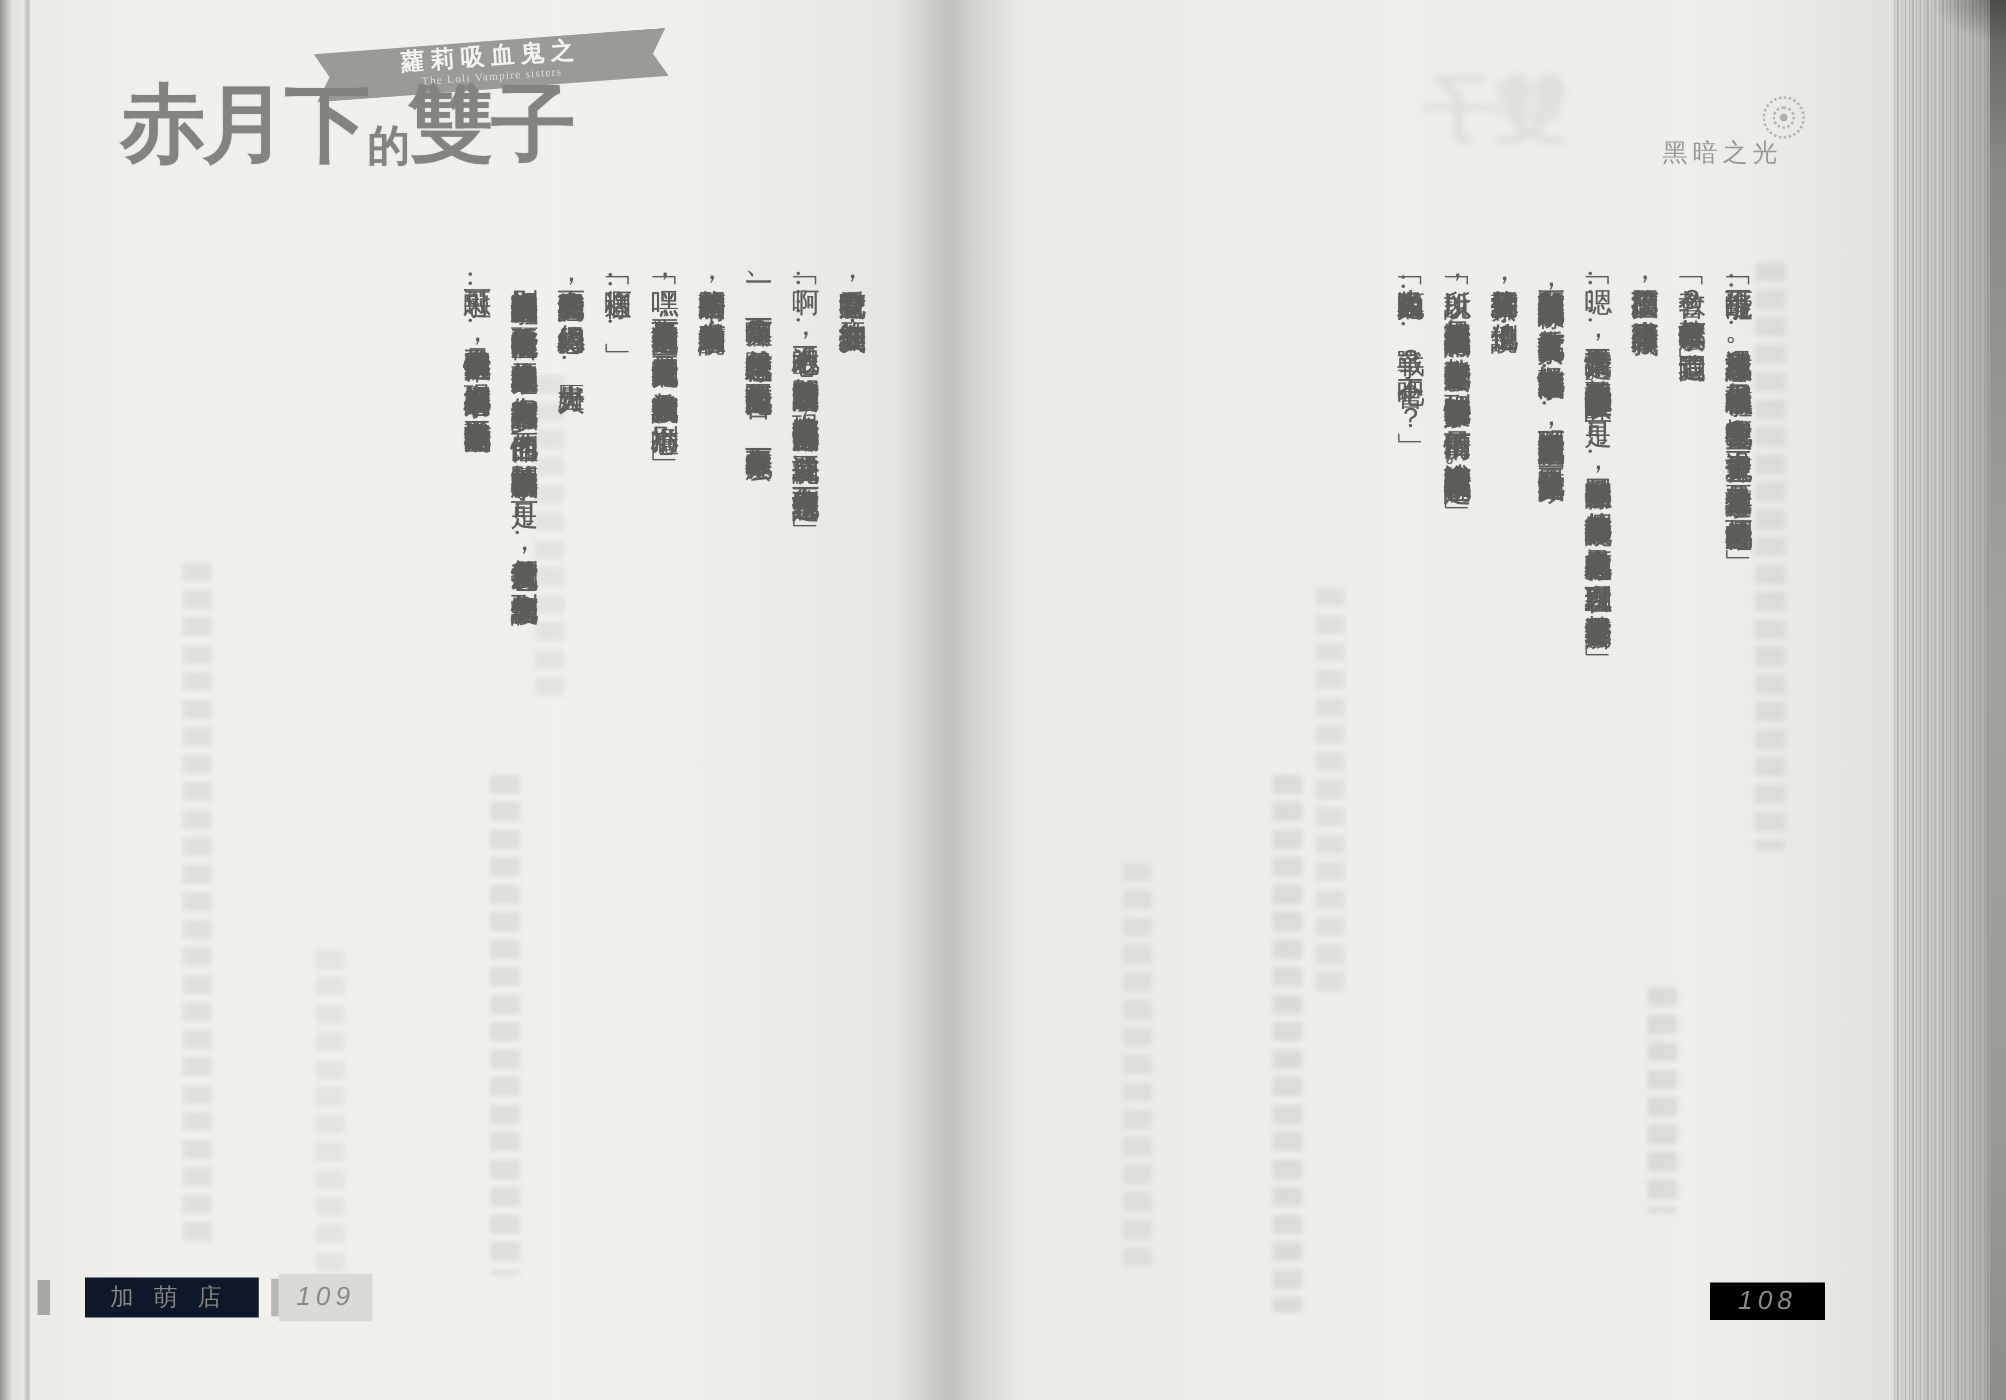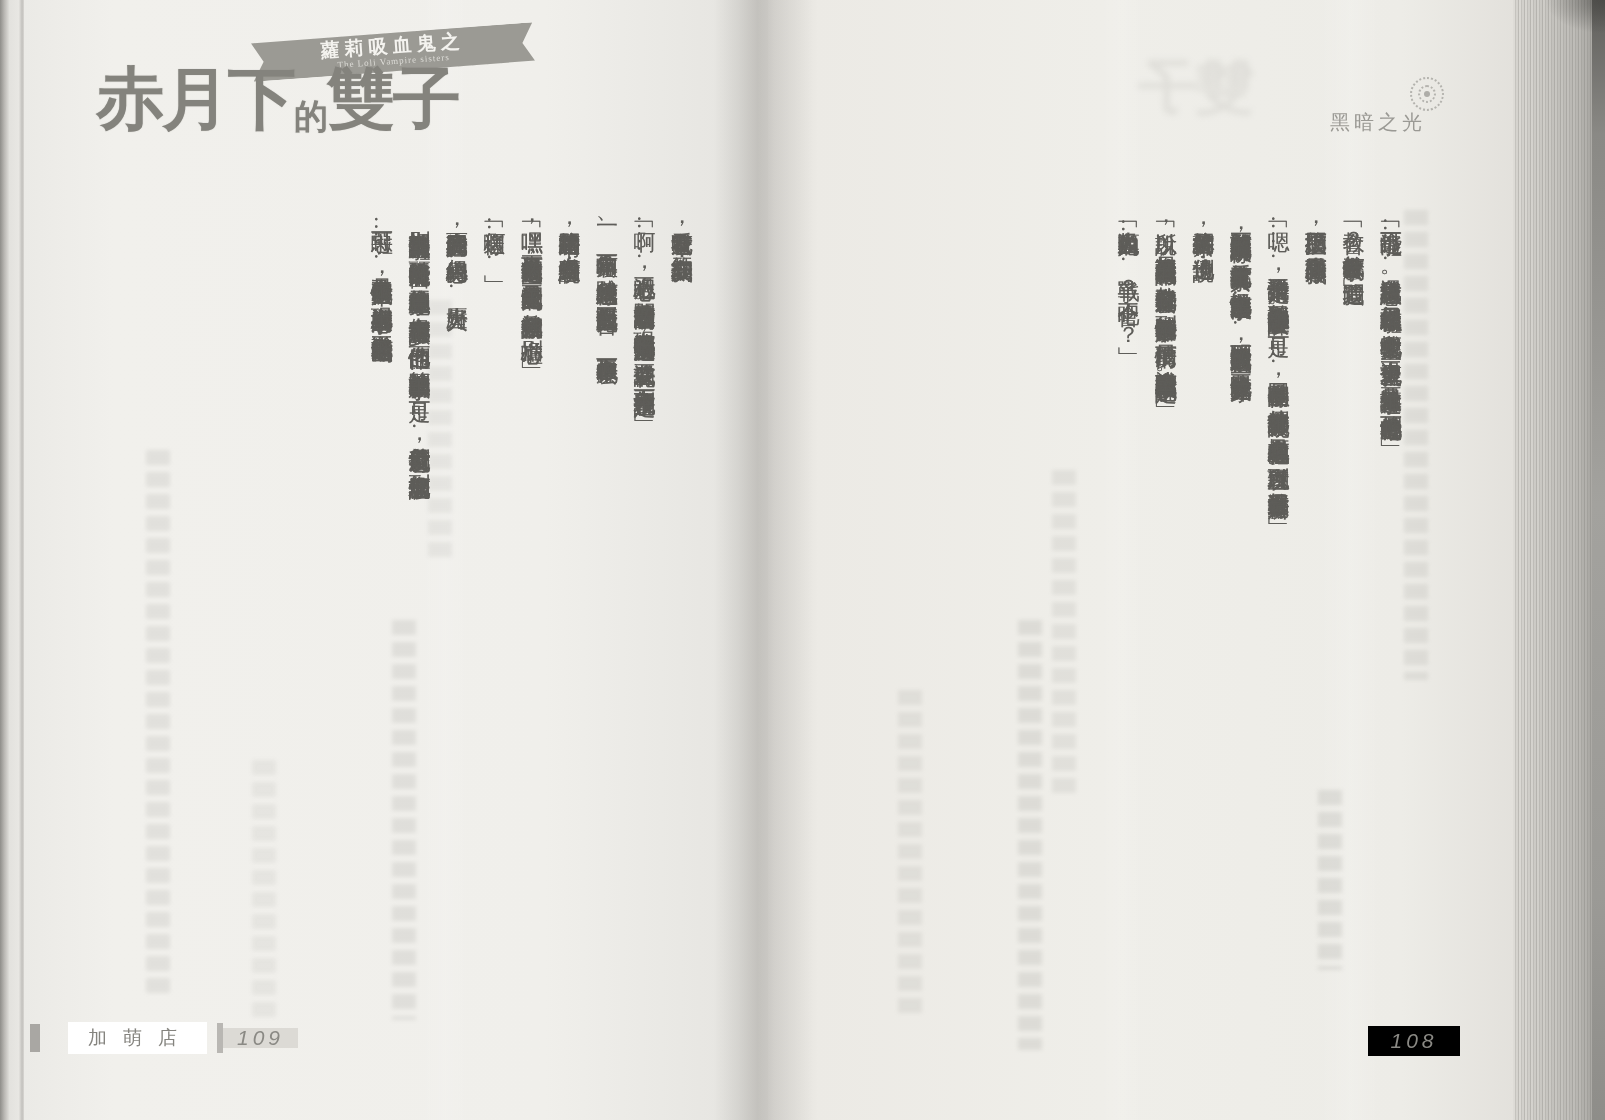--- a/index.html
+++ b/index.html
@@ -128,30 +128,30 @@
     pointer-events:none;
   }
 
   
   #footer-left{
     position:absolute;left:30px;top:1022px;height:32px;
     display:flex;align-items:center;
   }
   #footer-edge-mark{width:10px;height:28px;background:#a9a7a3;margin-right:28px;}
   #footer-label-band{
-    background:#ffffff;padding:3px 14px 3px 20px;height:26px;
+    background:#0f172a;padding:3px 14px 3px 20px;height:26px;
     display:flex;align-items:center;
   }
   #footer-label{
     font-size:19px;color:#85847f;letter-spacing:16px;white-space:nowrap;
     font-family:"Liberation Sans",sans-serif;
   }
   #footer-sep{width:6px;height:30px;background:#b9b7b3;margin-left:10px;}
   #page-num-left-band{
-    background:#dcdad5;height:20px;display:flex;align-items:center;padding:0 14px;
+    background:#dcdad5;height:38px;display:flex;align-items:center;padding:0 14px;
   }
   .page-num{
     font-size:21px;font-style:italic;color:#8a8984;letter-spacing:4px;
     font-family:"Liberation Sans",sans-serif;
   }
   #page-num-right-band{
     position:absolute;left:1368px;top:1026px;width:92px;height:30px;
     background:#000000;display:flex;align-items:center;justify-content:center;
   }
 </style>

